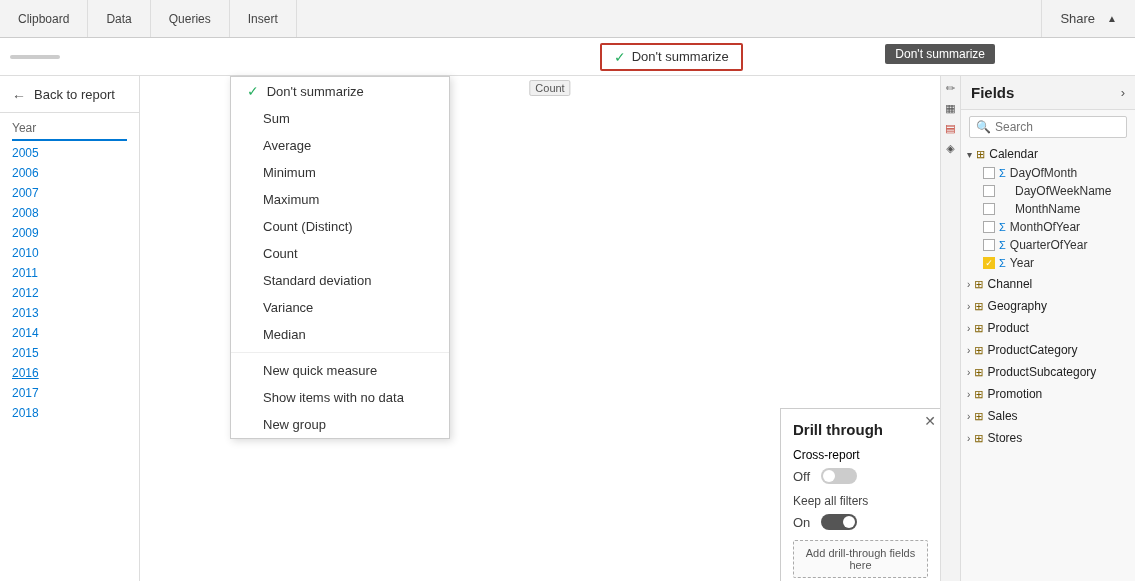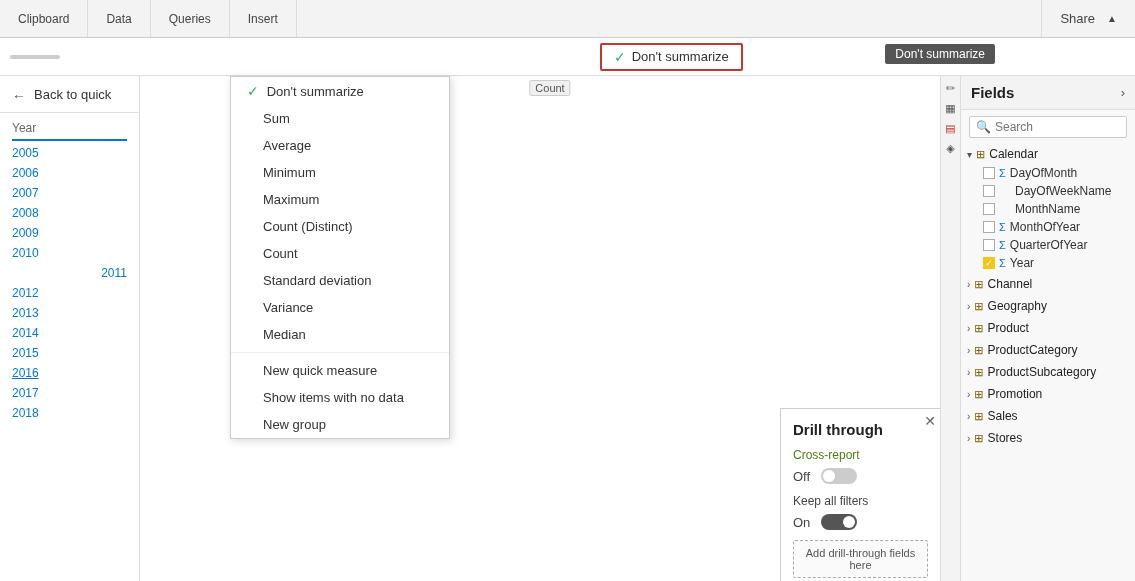--- a/index.html
+++ b/index.html
@@ -175,21 +175,21 @@
       padding: 12px;
     }
     .drill-title {
       font-size: 15px;
       font-weight: 600;
       color: #222;
       margin-bottom: 10px;
     }
     .drill-subtitle {
       font-size: 12px;
-      color: #4d7c0f;
+      color: #000000;
       margin-bottom: 6px;
       cursor: pointer;
     }
     .toggle-row {
       display: flex;
       align-items: center;
       margin-bottom: 10px;
       font-size: 12px;
       color: #444;
     }
@@ -416,31 +416,31 @@
     <span>Don't summarize</span>
   </div>
   <div class="dont-summarize-tooltip">Don't summarize</div>
 </div>
 
 <div class="main-layout">
 
   <div class="left-panel">
     <div class="back-to-report">
       <span class="back-arrow">←</span>
-      <span>Back to quick</span>
+      <span>Back to report</span>
     </div>
     <div class="year-label">Year</div>
     <div class="year-list">
       <div class="year-item" style="border-top: 2px solid rgb(0, 120, 212); padding-top: 2px;">2005</div>
       <div class="year-item" style="border-top:none;">2006</div>
       <div class="year-item" style="border-top:none;">2007</div>
       <div class="year-item" style="border-top:none;">2008</div>
       <div class="year-item" style="border-top:none;">2009</div>
       <div class="year-item" style="border-top:none;">2010</div>
-      <div class="year-item" style="border-top:none;text-align:right;">2011</div>
+      <div class="year-item" style="border-top:none;">2011</div>
       <div class="year-item" style="border-top:none;">2012</div>
       <div class="year-item" style="border-top:none;">2013</div>
       <div class="year-item" style="border-top:none;">2014</div>
       <div class="year-item" style="border-top:none;">2015</div>
       <div class="year-item" style="border-top:none;text-decoration:underline;">2016</div>
       <div class="year-item" style="border-top:none;">2017</div>
       <div class="year-item" style="border-top:none;">2018</div>
     </div>
   </div>
 

